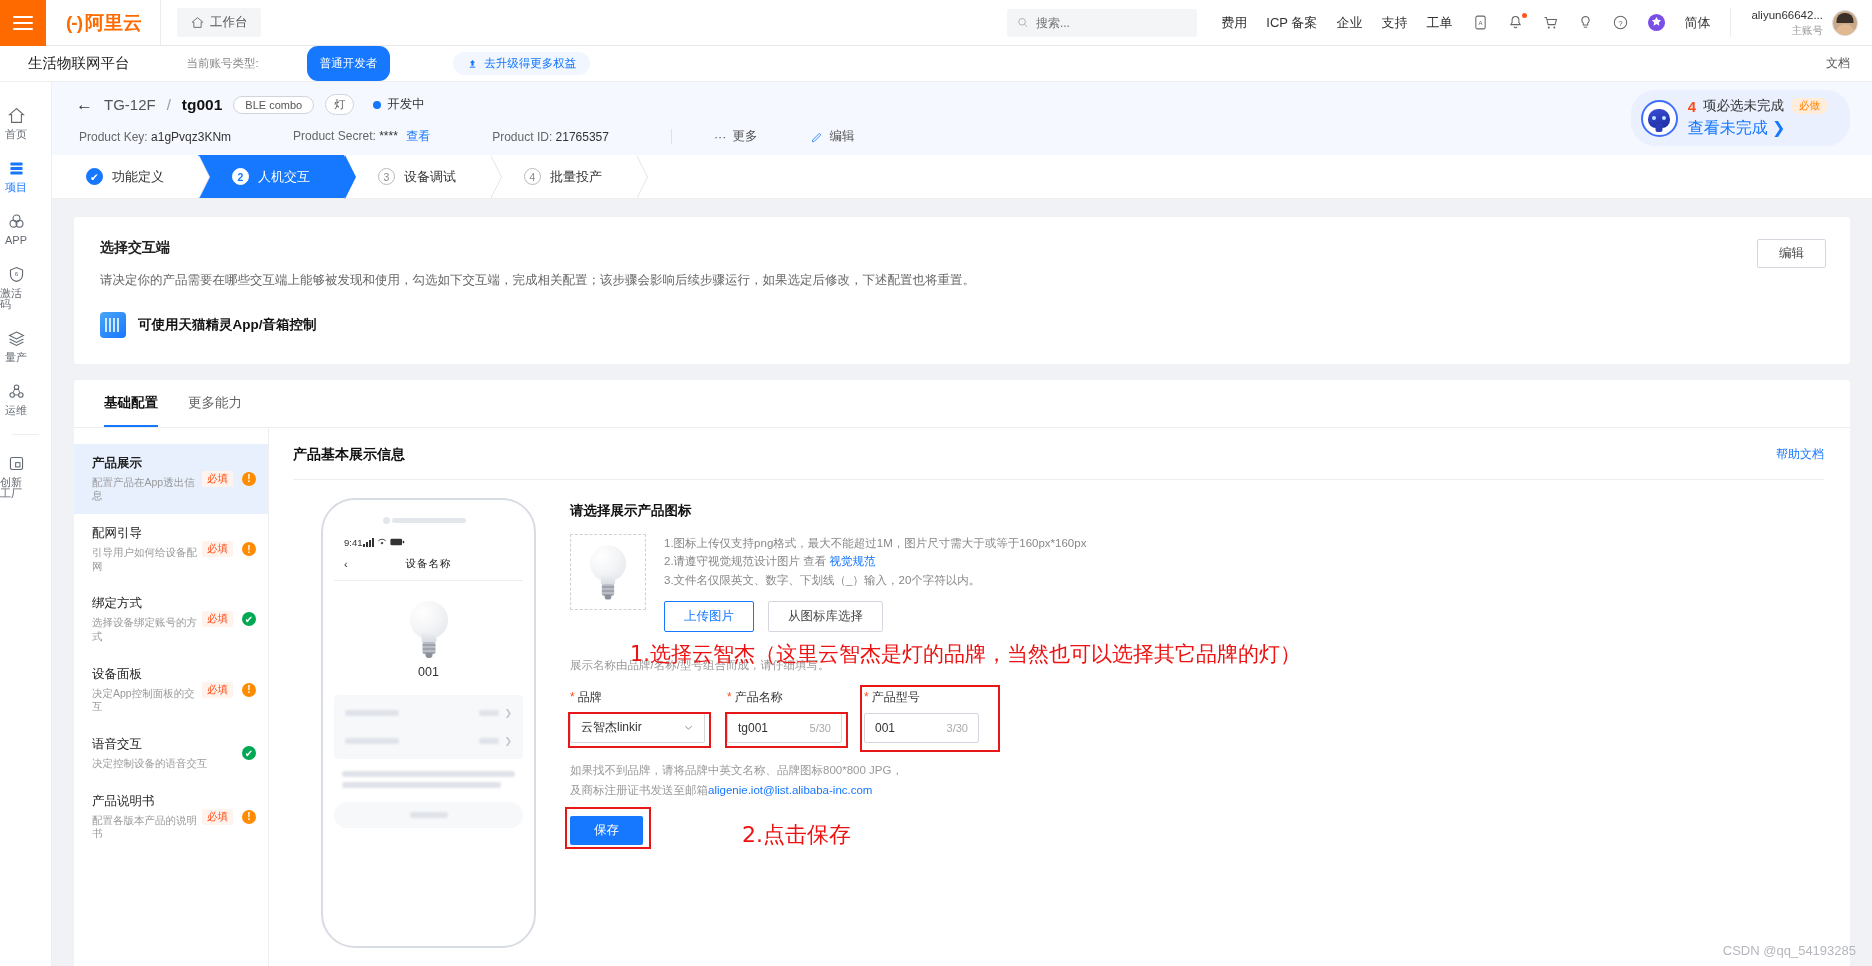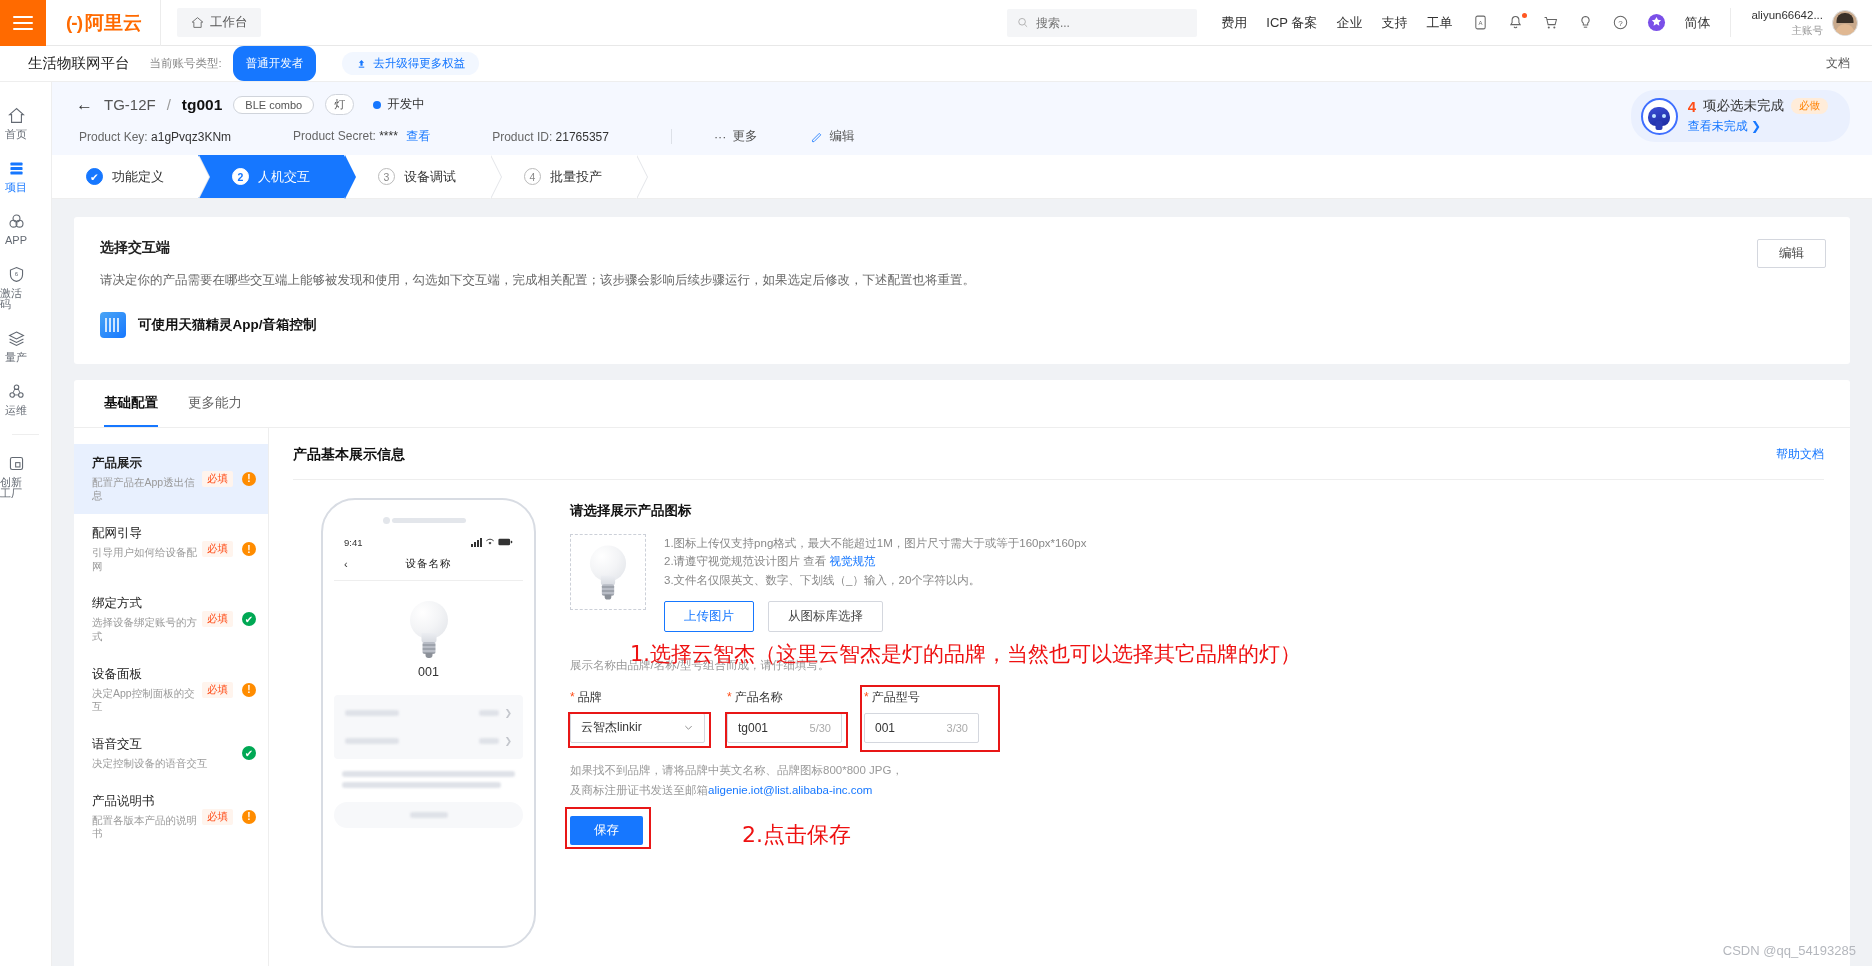--- a/index.html
+++ b/index.html
@@ -42,21 +42,21 @@
   .urole { font-size:10.5px; color:#999; }
   .avatar { width:26px; height:26px; border-radius:50%; background:#c8a98c; position:relative;
             overflow:hidden; border:1px solid #ddd; }
   .avatar::after { content:''; position:absolute; left:50%; top:55%; transform:translateX(-50%);
                    width:19px; height:19px; border-radius:50% 50% 45% 45%; background:#e0b892; }
   .avatar::before { content:''; position:absolute; left:50%; top:12%; transform:translateX(-50%);
                     width:17px; height:10px; border-radius:8px 8px 0 0; background:#3a3027; z-index:2; }
 
   
   .subbar { position:absolute; left:0; top:46px; width:1872px; height:36px; background:#fff;
-            border-bottom:1px solid #eee; display:flex; align-items:center; z-index:40; }
+            border-bottom:1px solid #eee; display:flex; align-items:center; z-index:40;gap:37px; }
   .platform-title { font-size:14.5px; color:#222; margin-left:28px; font-weight:400; }
   .acct-label { font-size:11.5px; color:#888; margin-left:20px; }
   .badge-dev { background:#1677ff; color:#fff; font-size:11.5px; padding:10px 13px;
                border-radius:11px; margin-left:11px; }
   .upgrade { display:flex; align-items:center; gap:6px; margin-left:26px; color:#1677ff;
              font-size:11.5px; background:#f2f7ff; padding:4px 14px; border-radius:12px; cursor:pointer; }
   .doc-right { margin-left:auto; margin-right:22px; font-size:12px; color:#555; cursor:pointer; }
 
   
   .rail { position:absolute; left:0; top:82px; width:52px; height:884px; background:#fff;
@@ -98,21 +98,21 @@
   .robot-head { width:22px; height:19px; border-radius:10px 10px 8px 8px;
                 background:linear-gradient(160deg,#3b4fd8,#1b2a9e); position:relative; }
   .robot-head::before, .robot-head::after { content:''; position:absolute; top:7px; width:4px;
                 height:4px; border-radius:50%; background:#bfe3ff; }
   .robot-head::before { left:4px; } .robot-head::after { right:4px; }
   .robot-body { position:absolute; bottom:3px; left:50%; transform:translateX(-50%);
                 width:7px; height:9px; background:#2a3bb5; border-radius:2px; }
   .rb-l1 { font-size:13.5px; color:#333; display:flex; align-items:center; gap:7px; }
   .rb-num { color:#ff4d18; font-weight:700; font-size:15px; }
   .rb-badge { background:#ffecd9; color:#ff8000; font-size:10.5px; padding:1px 8px; border-radius:9px; }
-  .rb-l2 { font-size:12px; color:#1677ff; margin-top:3px; cursor:pointer; }
+  .rb-l2 { font-size:16px; color:#1677ff; margin-top:3px; cursor:pointer; }
 
   
   .steps { background:#fff; height:44px; display:flex; align-items:stretch; border-bottom:1px solid #eee; }
   .step { position:relative; display:flex; align-items:center; gap:9px; padding-left:34px;
           padding-right:34px; font-size:13px; color:#333; cursor:pointer; }
   .step .num { width:17px; height:17px; border-radius:50%; border:1px solid #bbb; color:#888;
                font-size:10.5px; display:flex; align-items:center; justify-content:center; }
   .step.done .num { background:#1677ff; border-color:#1677ff; color:#fff; }
   .step.active { background:#1677ff; color:#fff; }
   .step.active .num { background:#fff; border-color:#fff; color:#1677ff; font-weight:700; }
@@ -175,21 +175,21 @@
 
   .cb-flex { display:flex; gap:20px; margin-top:18px; }
 
   
   .phone { width:215px; height:450px; border:2px solid #d8dce3; border-radius:34px; flex:none;
            margin-left:28px; background:#fff; position:relative; padding:16px 11px 10px; }
   .notch { width:74px; height:5px; background:#e3e6eb; border-radius:3px; margin:2px auto 0; }
   .notch-dot { width:7px; height:7px; background:#e3e6eb; border-radius:50%; position:absolute;
                left:60px; top:17px; }
   .ph-screen { margin-top:14px; }
-  .ph-status { display:flex; align-items:center; justify-content:space-between; padding:0 10px;
+  .ph-status { display:flex; align-items:center; padding:0 10px;
                font-size:9.5px; color:#333; }
   .ph-sigs { display:flex; align-items:center; gap:3px; }
   .bars { display:flex; align-items:flex-end; gap:1px; }
   .bars i { width:2px; background:#333; display:block; }
   .ph-nav { display:flex; align-items:center; justify-content:center; position:relative;
             margin-top:9px; padding-bottom:9px; border-bottom:1px solid #eee; }
   .ph-back { position:absolute; left:10px; font-size:11px; color:#333; }
   .ph-navt { font-size:10.5px; color:#222; letter-spacing:1px; }
   .ph-bulbwrap { display:flex; flex-direction:column; align-items:center; margin-top:20px; }
   .ph-devname { font-size:12.5px; color:#333; margin-top:8px; }

